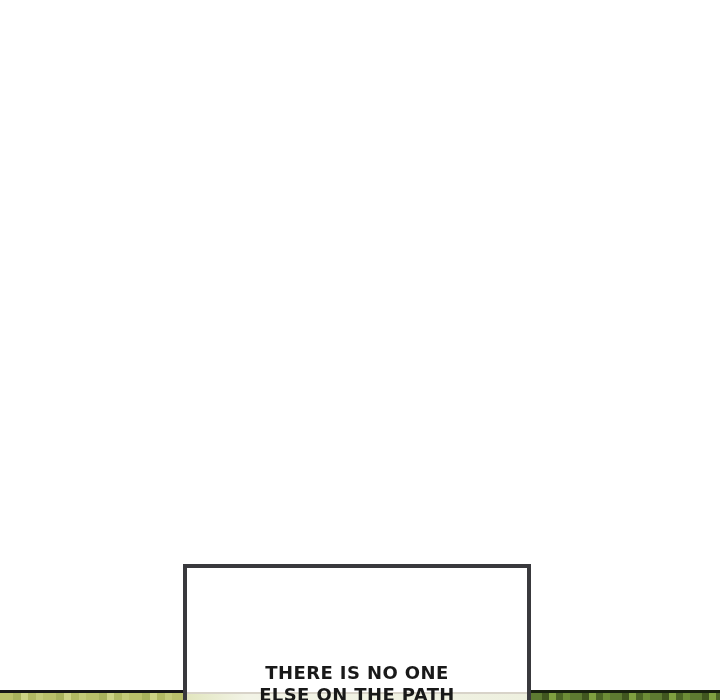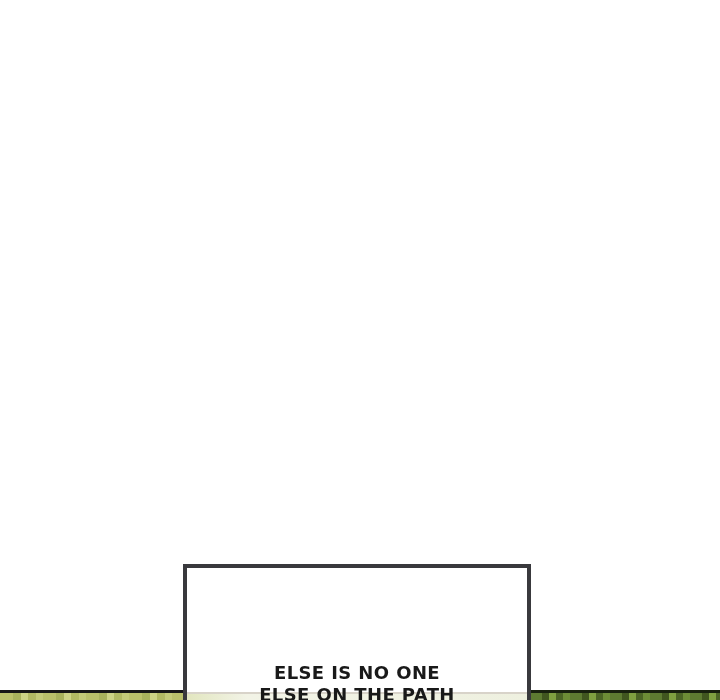--- a/index.html
+++ b/index.html
@@ -80,18 +80,18 @@
 
 <div class="page">
 
   <div class="foliage foliage-left"></div>
 
   <div class="foliage foliage-right"></div>
 
   <div class="caption-panel">
     <div class="haze"></div>
     <div class="speech">
-      <div>ELSE IS NO ONE</div>
+      <div>THERE IS NO ONE</div>
       <div>ELSE ON THE PATH</div>
     </div>
   </div>
 
 </div>
 
 </body></html>

